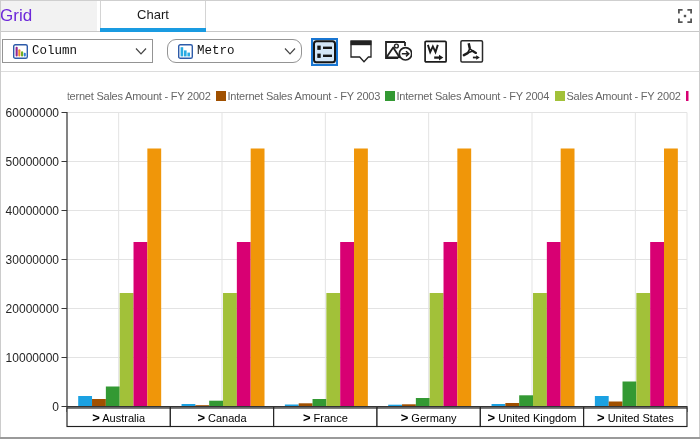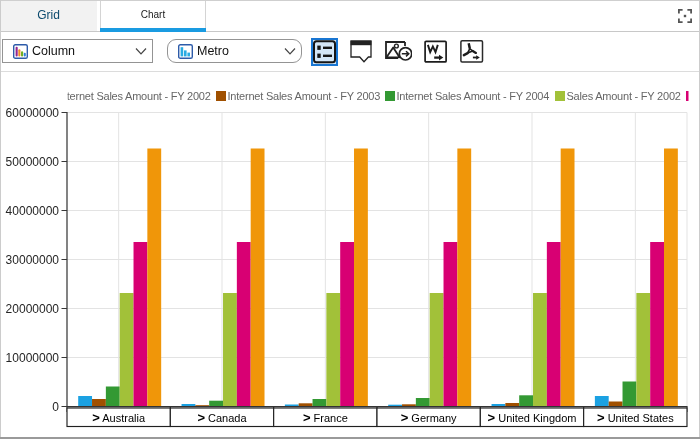--- a/index.html
+++ b/index.html
@@ -1,26 +1,26 @@
 <!DOCTYPE html>
 <html><head>
 <meta charset="utf-8">
 <style>
 html,body{margin:0;padding:0;background:#fff;}
 *{box-sizing:border-box;}
 #app{position:relative;width:700px;height:441px;font-family:"Liberation Sans",sans-serif;background:#fff;overflow:hidden;}
 .abs{position:absolute;}
 
 #hdr{left:0;top:0;width:700px;height:32px;background:#fff;border-top:1px solid #cfcfcf;border-bottom:1px solid #c8c8c8;}
-#tab-grid{left:0;top:1px;width:97px;height:30px;background:#f2f2f2;color:#0c4a6e;font-size:12px;line-height:29px;text-align:center;}
-#tab-chart{left:100px;top:1px;width:106px;height:29px;background:#fff;border-left:1px solid #d4d4d4;border-right:1px solid #d4d4d4;color:#1a1a1a;font-size:10px;line-height:28px;text-align:center;}
+#tab-grid{left:0;top:1px;width:97px;height:30px;background:#f2f2f2;color:#6d28d9;font-size:17px;line-height:29px;}
+#tab-chart{left:100px;top:1px;width:106px;height:29px;background:#fff;border-left:1px solid #d4d4d4;border-right:1px solid #d4d4d4;color:#1a1a1a;font-size:13px;line-height:28px;text-align:center;}
 #tab-blue{left:100px;top:27.5px;width:106px;height:4px;background:#1a9be1;}
 
 #tbar{left:0;top:32px;width:700px;height:40px;background:#fff;border-bottom:1px solid #dcdcdc;}
-.dd{position:absolute;top:39px;height:24px;border:1px solid #949494;background:#fff;font-size:12.5px;color:#111;}
+.dd{position:absolute;top:39px;height:24px;border:1px solid #949494;background:#fff;font-size:12.5px;color:#111;font-family:Liberation Mono, monospace;}
 .dd .txt{position:absolute;top:4px;}
 #borders div{position:absolute;background:#ccc;}
 </style>
 </head>
 <body>
 <div id="app">
 
   <div class="abs" id="hdr"></div>
   <div class="abs" id="tab-grid">Grid</div>
   <div class="abs" id="tab-chart">Chart</div>

